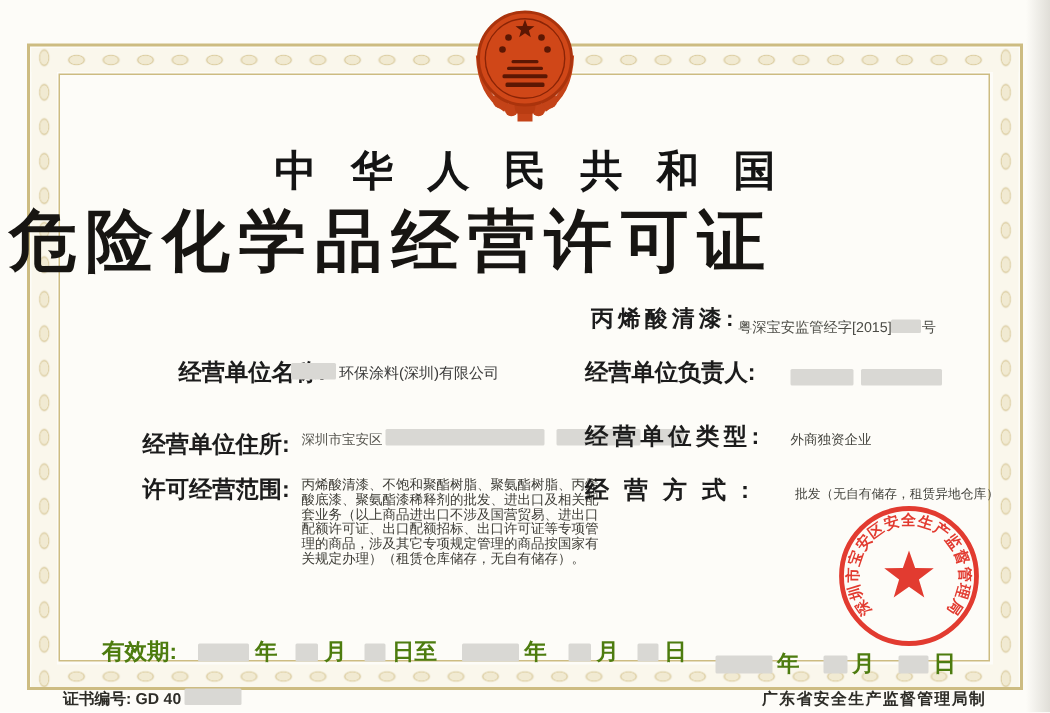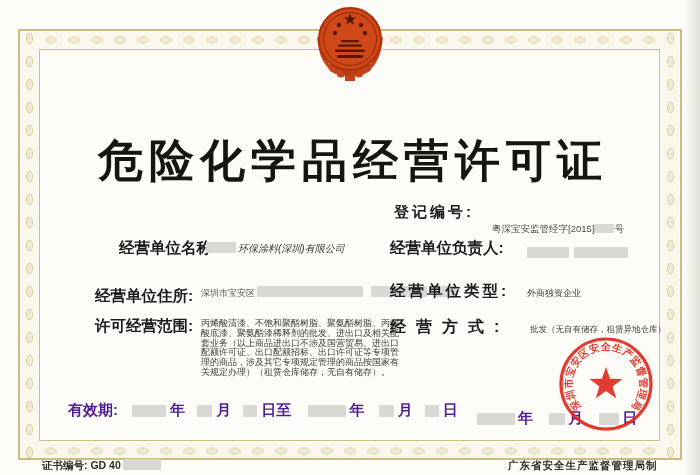--- a/index.html
+++ b/index.html
@@ -30,54 +30,54 @@
   .band-left   { left:21px; top:32px;  width:17px;  height:427px; }
   .band-right  { left:662px; top:32px; width:17px;  height:427px; }
 
   
   .country-title {
     position:absolute; left:0; top:95px; width:100%; text-align:center;
     font-size:28px; font-weight:bold; color:#141414;
     letter-spacing:23px; text-indent:23px; white-space:nowrap;
   }
   .main-title {
-    position:absolute; left:0; top:131px; width:100%; text-align:center;
+    position:absolute; left:0; top:131px; width:100%; 
     font-family:"Liberation Serif","DejaVu Serif",serif;
     font-size:45px; font-weight:bold; color:#171512;
     letter-spacing:6px; text-indent:6px; white-space:nowrap;
   }
 
   
   .lbl { position:absolute; font-weight:bold; color:#1c1c1c; white-space:nowrap; }
   .val { position:absolute; color:#3a3a3a; white-space:nowrap; }
   .redact { display:inline-block; background:#d9d8d4; border-radius:1px; vertical-align:-1px; }
 
   .reg-label   { left:394px; top:203px; font-size:15px; letter-spacing:3px; }
-  .reg-value   { left:492px; top:223px; font-size:9.5px; color:#4c4c46;text-align:center; }
+  .reg-value   { left:492px; top:212px; font-size:9.5px; color:#4c4c46;text-align:center; }
 
   .name-label  { left:95px;  top:238px; font-size:15.5px;margin-left:24px; }
-  .name-value  { left:206px; top:242px; font-size:10px;font-style:italic; }
+  .name-value  { left:194px; top:242px; font-size:10px; }
   .mgr-label   { left:390px; top:238px; font-size:15.5px; }
   .mgr-value   { left:527px; top:243px; }
   .addr-label  { left:95px;  top:286px; font-size:15.5px; }
   .addr-value  { left:201px; top:286px; font-size:9px; color:#55544e; }
   .type-label  { left:390px; top:281px; font-size:15.5px; letter-spacing:3px; }
   .type-value  { left:527px; top:287px; font-size:9px; color:#44443e; }
 
   .scope-label { left:95px;  top:316px; font-size:15.5px; }
   .scope-value {
     position:absolute; left:201px; top:319px; width:198px;
     font-size:9px; line-height:9.8px; color:#3c3b35; text-align:justify;
   }
   .mode-label  { left:390px; top:317px; font-size:16px; letter-spacing:10px; }
   .mode-value  { left:530px; top:324px; font-size:8.5px; color:#44443e; }
 
   .authority-label { left:487px; top:379px; font-size:16px; letter-spacing:7px; }
 
-  .date-row { position:absolute; font-size:15px; font-weight:bold; color:#4c1d95; white-space:nowrap; }
+  .date-row { position:absolute; font-size:15px; font-weight:bold; color:#4d7c0f; white-space:nowrap;margin-top:24px; }
   .issue-date { left:477px; top:409px; }
   .validity   { left:68px;  top:401px; }
   .validity .vlbl { margin-right:14px; }
   .date-row .redact { vertical-align:-2px; }
 
   .footer-certno { position:absolute; left:42px; top:459px; font-size:10.5px; color:#2e2d28; font-weight:bold;text-align:center; }
   .footer-maker  { position:absolute; left:508px; top:459px; font-size:10.5px; color:#2e2d28; font-weight:bold; letter-spacing:1px; }
 
   .emblem { position:absolute; left:304px; top:3px; z-index:3; }
   .seal   { position:absolute; left:556px; top:334px; z-index:4; opacity:.92; }
@@ -109,23 +109,24 @@
     <circle cx="35" cy="22" r="2.2" fill="#5c1703"></circle>
     <circle cx="57" cy="22" r="2.2" fill="#5c1703"></circle>
     <circle cx="31" cy="30" r="2.2" fill="#5c1703"></circle>
     <circle cx="61" cy="30" r="2.2" fill="#5c1703"></circle>
     <rect x="37" y="37" width="18" height="2.2" rx="1" fill="#5c1703"></rect>
     <rect x="34" y="41.5" width="24" height="2.2" rx="1" fill="#5c1703"></rect>
     <rect x="31" y="46.5" width="30" height="2.6" rx="1" fill="#5c1703"></rect>
     <rect x="33" y="52" width="26" height="3" rx="1" fill="#5c1703"></rect>
   </svg>
 
+  <div class="country-title">中华人民共和国</div>
   <div class="main-title">危险化学品经营许可证</div>
 
-  <div class="lbl reg-label">登记编号:</div>
+  <div class="lbl reg-label">丙烯酸清漆:</div>
   <div class="val reg-value">
     <span>粤深宝安监管经字[2015]</span><span class="redact" style="width:20px;height:9px;"></span><span>号</span>
   </div>
 
   <div class="lbl name-label">经营单位名称:</div>
   <div class="val name-value">
     <span class="redact" style="width:30px;height:11px;margin-right:2px;"></span><span>环保涂料(深圳)有限公司</span>
   </div>
   <div class="lbl mgr-label">经营单位负责人:</div>
   <div class="val mgr-value">

